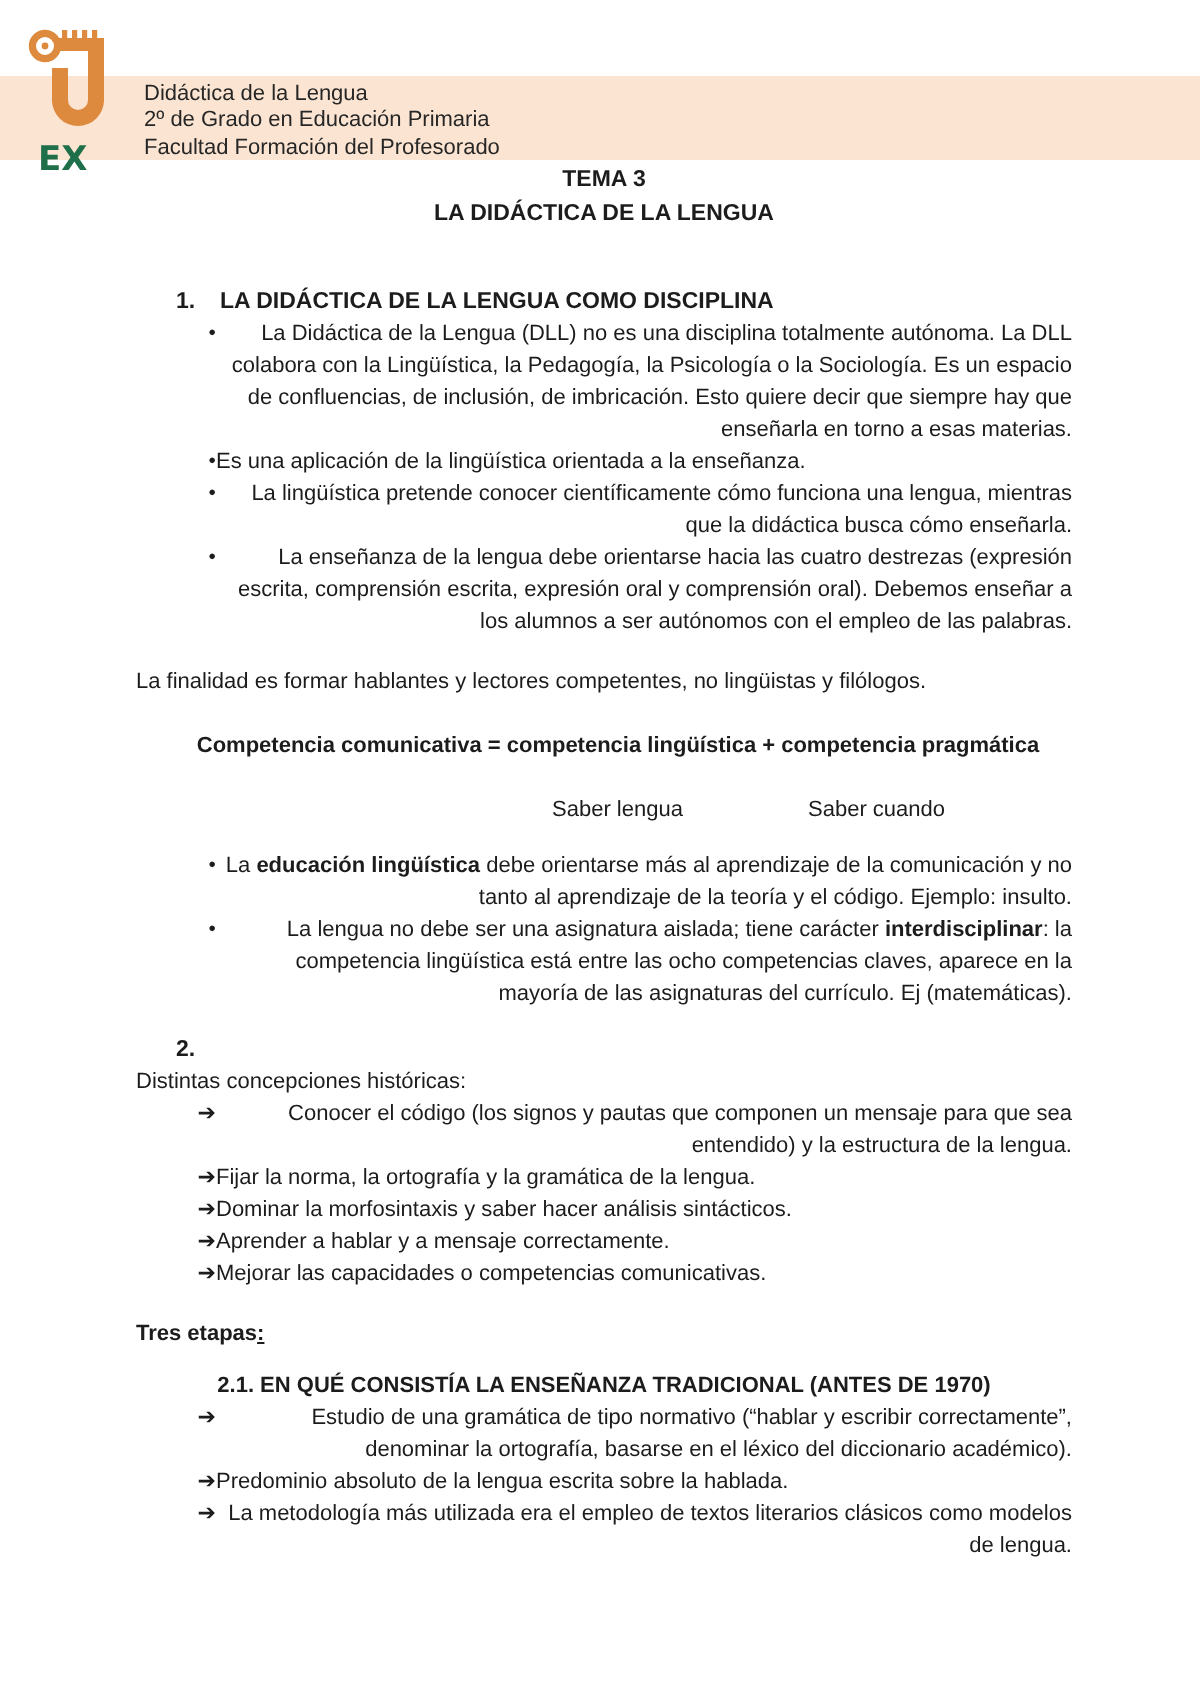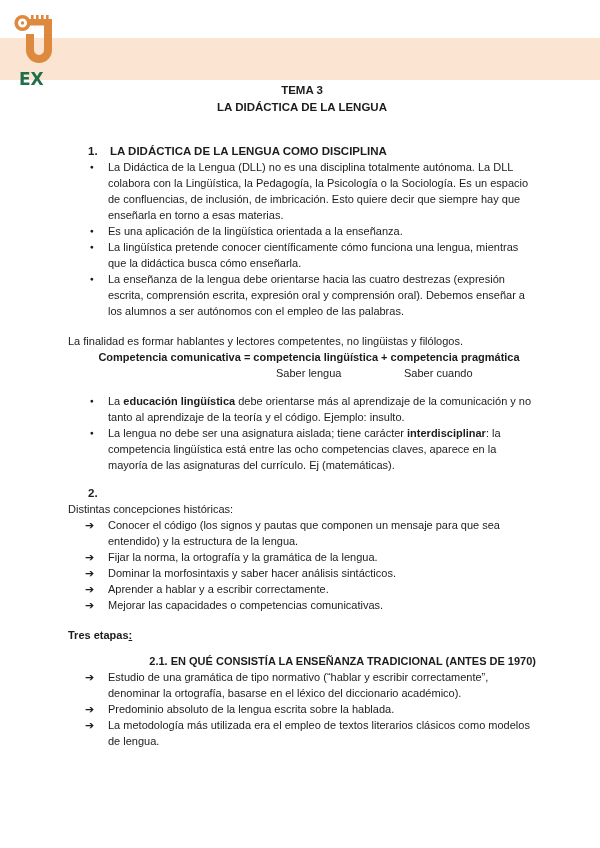--- a/index.html
+++ b/index.html
@@ -23,33 +23,33 @@
   .content {
     position:absolute; top:80px; left:0; width:600px;
     padding:0 64px 0 68px; box-sizing:border-box;
     font-size:11px; line-height:16px;
   }
   .doc-title { margin-top:2px; text-align:center; font-weight:bold; font-size:11.5px; line-height:17px; }
 
   .h1 { display:flex; font-weight:bold; font-size:11.5px; line-height:16px; margin:0; }
   .h1 .num { flex:none; width:22px; margin-left:20px; }
 
-  ul { list-style:none; margin:0; padding:0; }
+  ul { list-style:none; margin:0; padding:0;text-align:right; }
   .bullets li { display:flex; padding-left:22px; }
   .bullets .dot { flex:none; width:18px; font-size:6.5px; line-height:16px; }
   .arrows li { display:flex; padding-left:17px; }
   .arrows .arrow { flex:none; width:23px; font-size:11px; }
 
   .para { margin:0; }
-  .formula { margin:0; font-weight:bold; text-align:center; padding-left:14px; }
+  .formula { margin:16px; font-weight:bold; text-align:center; padding-left:14px; }
   .sublabels { position:relative; height:16px; }
   .sublabels .sub1 { position:absolute; left:208px; }
   .sublabels .sub2 { position:absolute; left:336px; }
 
-  .h2 { margin:0; text-align:right; font-weight:bold; font-size:11px; line-height:16px; }
+  .h2 { margin:0; text-align:center; font-weight:bold; font-size:11px; line-height:16px; }
 
   .mt27 { margin-top:27px; }
   .mt14 { margin-top:14px; }
   .mt12 { margin-top:12px; }
   .mt10 { margin-top:10px; }
 
   .etq-label { font-weight:bold; }
   .etq-colon { font-weight:bold; text-decoration:underline; }
   b { font-weight:bold; }
 </style>
@@ -75,20 +75,25 @@
 
       <rect x="31" y="12" width="8" height="27" fill="#dd8a3e"></rect>
       <rect x="13" y="22" width="8" height="17" fill="#dd8a3e"></rect>
 
       <path d="M13 38 a13 13 0 0 0 26 0 l-8 0 a5 5 0 0 1 -10 0 z" fill="#dd8a3e"></path>
 
       <text x="6" y="73" font-family="DejaVu Sans, sans-serif" font-size="17" font-weight="bold" fill="#1e6f4a">EX</text>
     </svg>
   </div>
 
+  <div class="header-text">
+    <div>Didáctica de la Lengua</div>
+    <div>2º de Grado en Educación Primaria</div>
+    <div>Facultad Formación del Profesorado</div>
+  </div>
 
   <div class="content">
 
     <div class="doc-title">
       <div>TEMA 3</div>
       <div>LA DIDÁCTICA DE LA LENGUA</div>
     </div>
 
     <h2 class="h1 mt27">
       <span class="num">1.</span>
@@ -145,21 +150,21 @@
       <li>
         <span class="arrow">➔</span>
         <span>Fijar la norma, la ortografía y la gramática de la lengua.</span>
       </li>
       <li>
         <span class="arrow">➔</span>
         <span>Dominar la morfosintaxis y saber hacer análisis sintácticos.</span>
       </li>
       <li>
         <span class="arrow">➔</span>
-        <span>Aprender a hablar y a escribir correctamente.</span>
+        <span>Aprender a hablar y a mensaje correctamente.</span>
       </li>
       <li>
         <span class="arrow">➔</span>
         <span>Mejorar las capacidades o competencias comunicativas.</span>
       </li>
     </ul>
 
     <p class="para mt14"><span class="etq-label">Tres etapas</span><span class="etq-colon">:</span></p>
 
     <h3 class="h2 mt10">2.1. EN QUÉ CONSISTÍA LA ENSEÑANZA TRADICIONAL (ANTES DE 1970)</h3>

